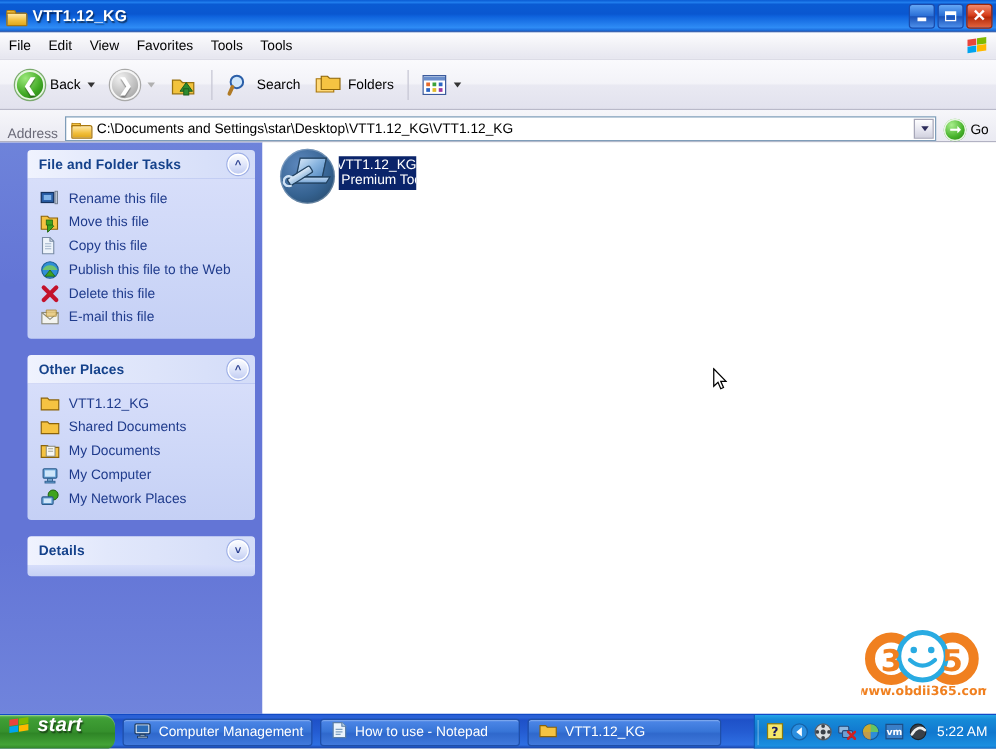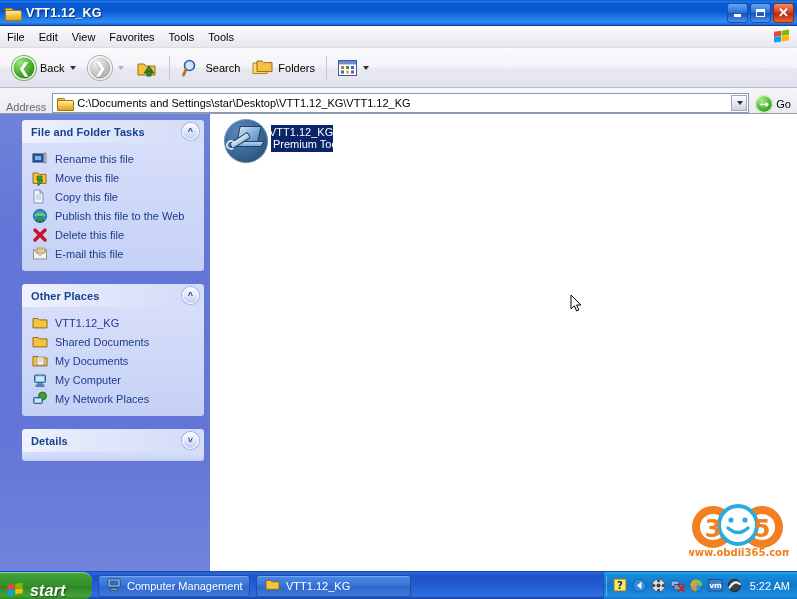--- a/index.html
+++ b/index.html
@@ -224,21 +224,21 @@
     background: linear-gradient(to bottom, #2A5FD4 0%, #2A62D8 8%, #1E51C8 14%,
                 #245CD2 50%, #2E6FE2 88%, #1F52BE 95%, #163F99 100%);
     border-top:1px solid #114AC6;
     display:flex; align-items:center;
   }
   #startbtn {
     width:92px; height:28px; position:relative;
     background: linear-gradient(to bottom, #54B54A 0%, #3F9E35 12%, #35902C 48%,
                 #2E8526 52%, #43A337 85%, #2A7A22 100%);
     border-radius: 0 9px 9px 0;
-    display:flex; align-items:flex-end; gap:5px; padding-left:6px;
+    display:flex; align-items:flex-start; gap:5px; padding-left:6px;
     box-shadow: inset 0 1px 0 rgba(255,255,255,.35);
     cursor:pointer;
   }
   #startbtn .slabel {
     color:#fff; font-style:italic; font-weight:bold; font-size:16px;
     text-shadow: 1px 1px 1px rgba(0,0,0,.5); letter-spacing:.2px;
   }
   .tb-task {
     height:22px; margin-left:6px; border-radius:3px;
     background: linear-gradient(to bottom,#4E88E8 0%,#3875D7 45%,#2F68CC 55%,#4179DC 100%);
@@ -590,20 +590,32 @@
         <svg width="14" height="13" viewBox="0 0 14 13">
           <rect x="1" y="1" width="12" height="8" rx="1" fill="#DCE8F5" stroke="#1B3A63" stroke-width="1"></rect>
           <rect x="2.4" y="2.3" width="9.2" height="5.4" fill="#2B6CB8"></rect>
           <rect x="5" y="9.5" width="4" height="1.6" fill="#9FB6CC" stroke="#1B3A63" stroke-width=".7"></rect>
           <rect x="3" y="11" width="8" height="1.4" fill="#C8D6E4" stroke="#1B3A63" stroke-width=".7"></rect>
         </svg>
       </span>
       <span>Computer Management</span>
     </div>
 
+    <div class="tb-task w2">
+      <span>
+        <svg width="13" height="14" viewBox="0 0 13 14">
+          <path d="M1.5 1 h7 l3 3 v9 h-10 Z" fill="#EAF3FB" stroke="#5A7EA8" stroke-width="1"></path>
+          <path d="M8.5 1 v3 h3" fill="#BCD6EC" stroke="#5A7EA8" stroke-width=".9"></path>
+          <line x1="3.5" y1="6.5" x2="9" y2="6.5" stroke="#7FA0C0" stroke-width=".9"></line>
+          <line x1="3.5" y1="8.5" x2="9" y2="8.5" stroke="#7FA0C0" stroke-width=".9"></line>
+          <line x1="3.5" y1="10.5" x2="7.5" y2="10.5" stroke="#7FA0C0" stroke-width=".9"></line>
+        </svg>
+      </span>
+      <span>How to use - Notepad</span>
+    </div>
 
     <div class="tb-task w3">
       <span>
         <svg width="15" height="13" viewBox="0 0 15 13">
           <path d="M1 2.5 h4.5 l1.3 1.3 h7.2 v7.5 H1 Z" fill="#F5C342" stroke="#8B6309" stroke-width=".9"></path>
         </svg>
       </span>
       <span>VTT1.12_KG</span>
     </div>
 

